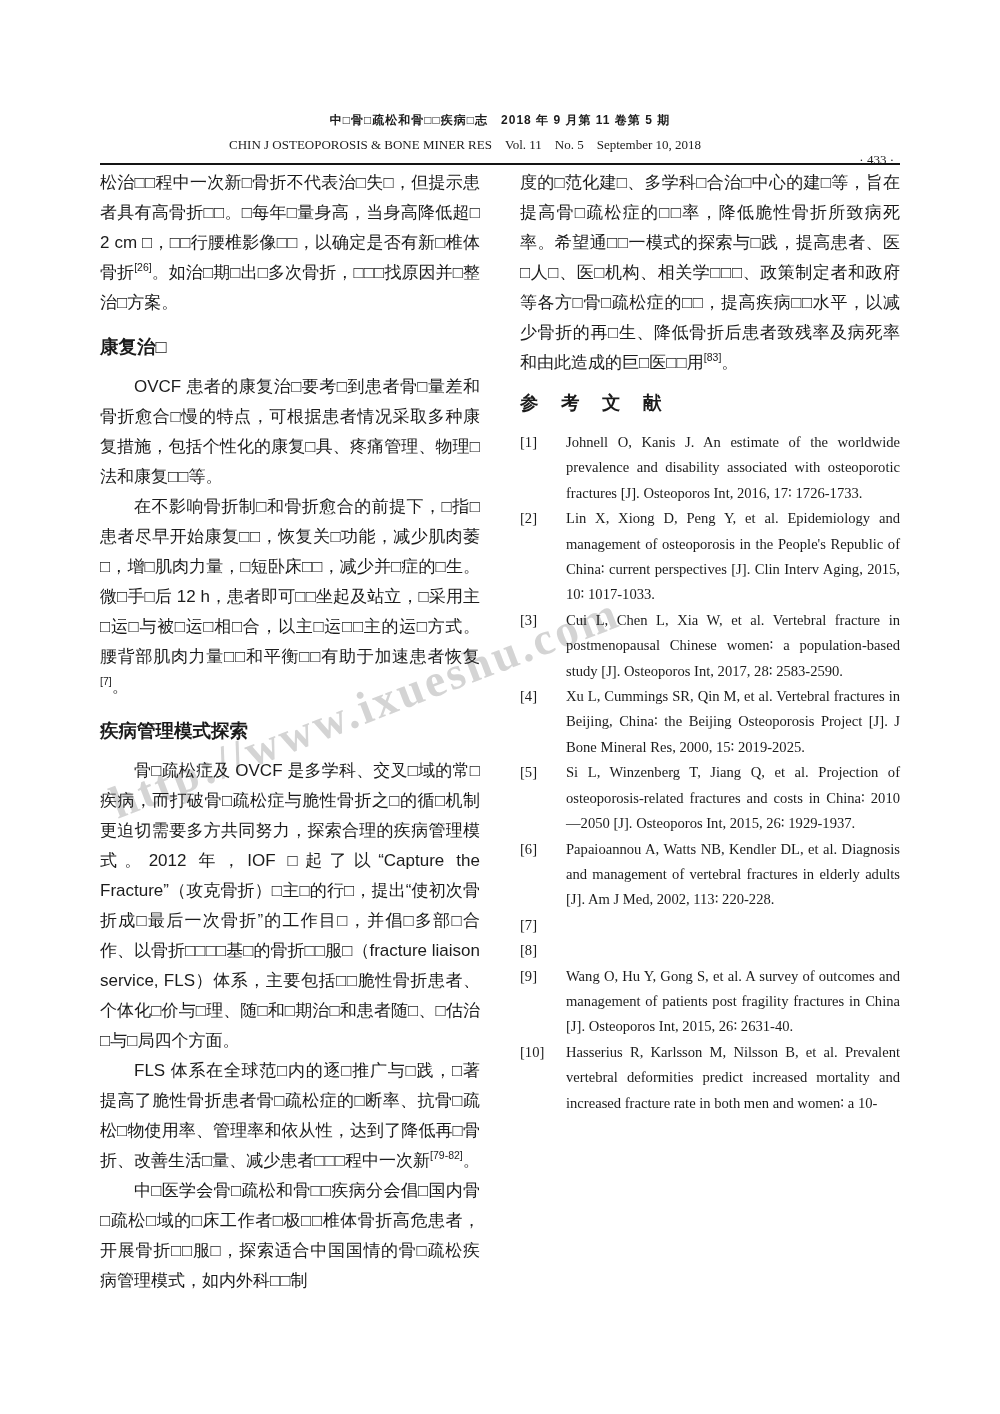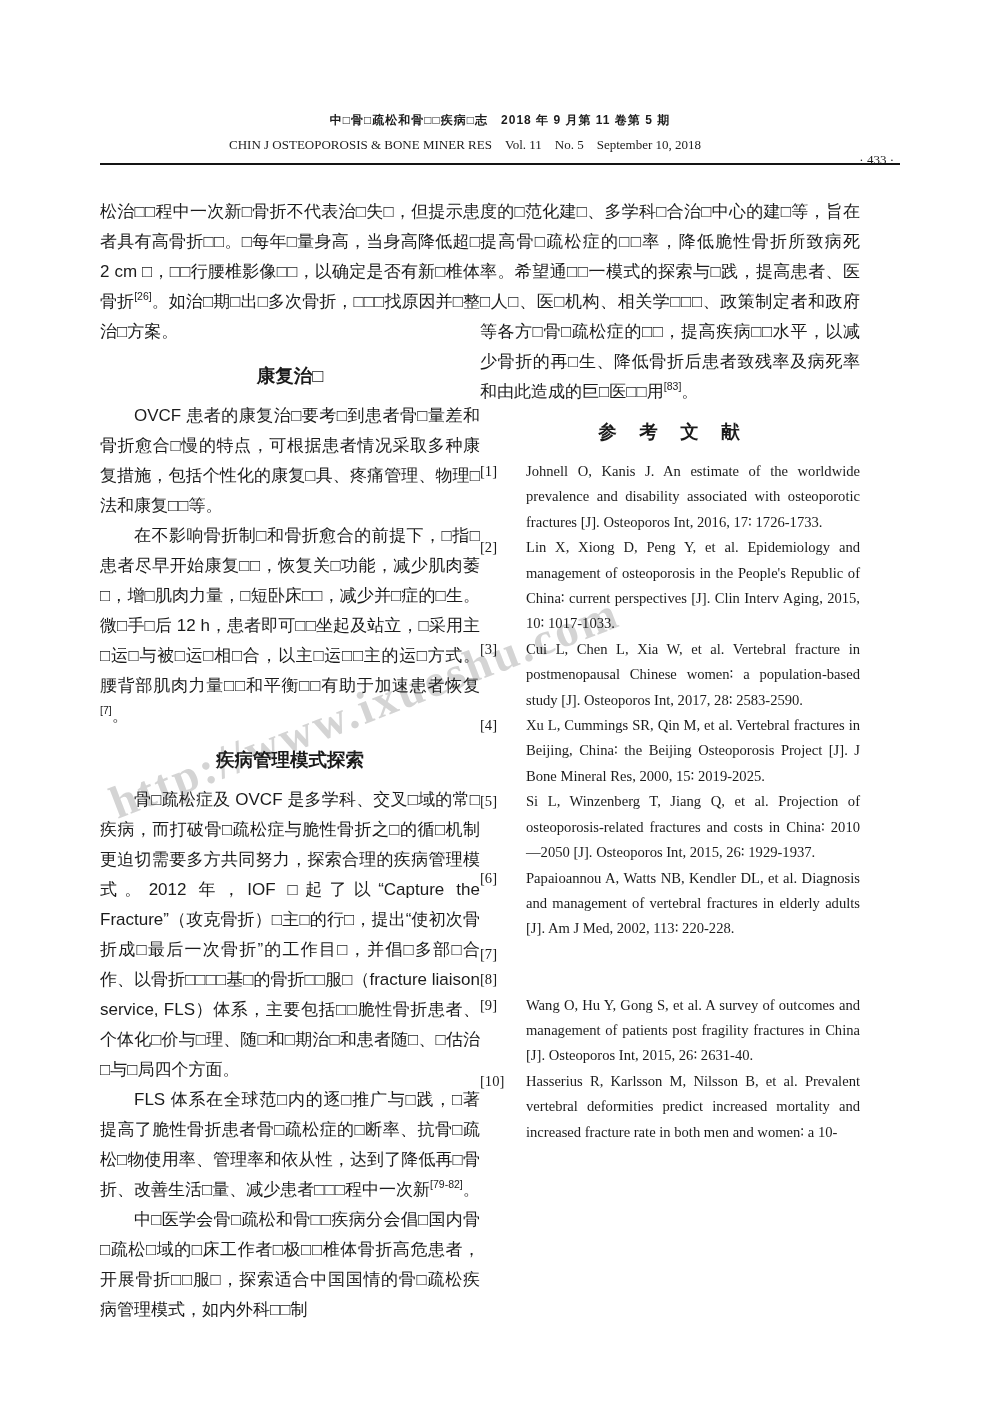--- a/index.html
+++ b/index.html
@@ -42,40 +42,40 @@
     margin-top:7px;
     text-align:center;
     font-family:"Liberation Serif", serif;
     font-size:13px;
     padding-right:70px;
   }
   .hdr-page { position:absolute; right:6px; top:16px; }
   .hdr-rule { margin-top:9px; border-top:2.5px solid #141414; }
 
   .columns {
-    position:absolute; left:100px; top:197px; width:800px;
-    display:flex; z-index:1;
+    position:absolute; left:100px; top:168px; width:800px;
+    display:flex; gap:40px; z-index:1;
   }
   .col { width:380px; }
 
   .cjk {
     font-size:17px;
     line-height:30px;
     text-align:justify;
     text-justify:inter-ideograph;
     margin:0;
     text-indent:2em;
   }
   .no-indent { text-indent:0; }
   sup { font-size:10.5px; line-height:0; }
 
   .cjk-heading {
     font-size:18.5px;
     font-weight:bold;
-    text-align:center;
+    text-align:left;
     margin:16px 0 13px 0;
     font-family:"Liberation Sans", sans-serif;
   }
   .refs-heading { letter-spacing:2px; margin:12px 0 15px 0; }
 
   .ref {
     display:flex;
     font-family:"Liberation Serif", serif;
     font-size:14.6px;
     line-height:25.4px;

